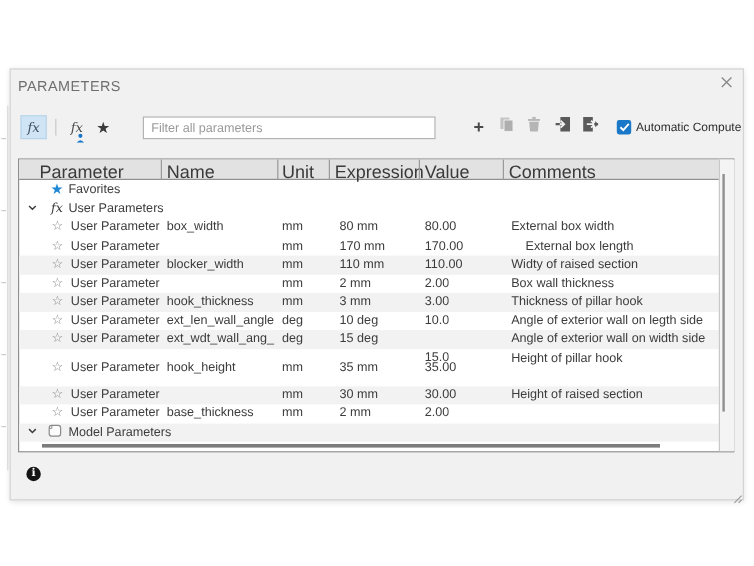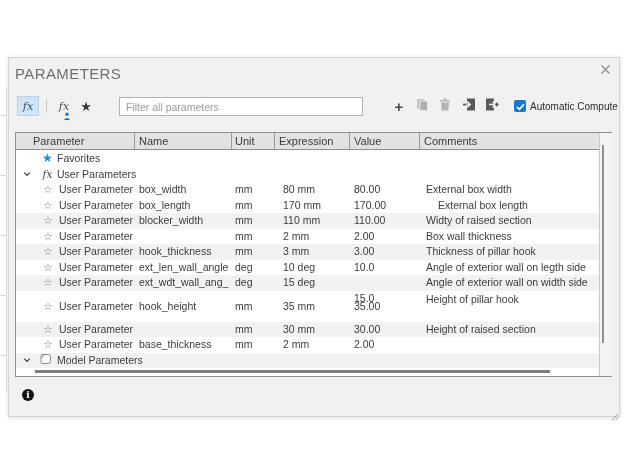--- a/index.html
+++ b/index.html
@@ -7,21 +7,21 @@
               font-family:"Liberation Sans", sans-serif; -webkit-font-smoothing:antialiased; }
   .abs { position:absolute; }
 
   
   #ruler-line { left:6px; top:88px; width:1px; height:304px; background:#dedede; }
   .ruler-tick { width:4px; height:1px; background:#cccccc; left:1px; }
 
   
   #dialog { left:8px; top:57px; width:612px; height:360px; background:#f1f1f1;
             border:1px solid #d4d4d4; box-shadow:0 1px 5px rgba(0,0,0,0.12); }
-  #dlg-title { left:6px; top:7px; font-size:15px; letter-spacing:0.4px; color:#6f6f6f; }
+  #dlg-title { left:6px; top:7px; font-size:12px; letter-spacing:0.4px; color:#6f6f6f; }
   #close-btn { left:588px; top:4px; width:16px; height:16px; cursor:pointer; }
 
   
   .tb { top:38px; height:20px; display:flex; align-items:center; justify-content:center; }
   #fx-filter-btn { left:8px; width:22px; height:20px; background:#cfe4f4; border:1px solid #b9d4e9; }
   .fx-glyph { font-family:"DejaVu Serif", serif; font-style:italic; font-size:11px; color:#3f4e5c; }
   #tb-sep { left:37px; top:41px; width:1px; height:14px; background:#c9c9c9; }
   #fxuser-btn { left:45px; width:20px; height:20px; position:absolute; }
   #fxuser-btn .fx-glyph { color:#4a4a4a; }
   #person-badge { left:9px; top:10px; }
@@ -36,21 +36,21 @@
   #delete-btn { left:427px; }
   #import-btn { left:451px; }
   #export-btn { left:474px; }
   #autocompute-box { left:505px; top:42px; width:12px; height:12px; background:#1a78c8;
                      border-radius:2px; display:flex; align-items:center; justify-content:center; }
   #autocompute-label { left:521px; top:43px; font-size:10px; color:#2e2e2e; }
 
   
   #table { left:6px; top:74px; width:597px; height:245px; background:#ffffff; border:1px solid #8f8f8f; }
   #thead { left:0; top:0; width:595px; height:17px; background:#e2e2e2; border-bottom:1px solid #8f8f8f; }
-  .hcell { top:2px; font-size:11px; color:#3a3a3a; }
+  .hcell { top:2px; font-size:15px; color:#3a3a3a; }
   .hsep  { top:0; width:1px; height:17px; background:#9a9a9a; }
   #sort-caret { left:62px; top:-7px; }
   #tbody { left:0; top:18px; width:583px; height:217px; }
   .trow { position:absolute; left:0; width:583px; }
   .trow.shaded { background:#f2f2f2; }
   .cell { position:absolute; font-size:10.5px; color:#3c3c3c; white-space:nowrap; overflow:hidden; }
   .c-chevron { left:7px; }
   .c-gicon   { left:24px; width:15px; text-align:center; }
   .c-glabel  { left:41px; }
   .c-star    { left:27px; font-size:11px; color:#8a8a8a; }
@@ -202,21 +202,20 @@
           <div class="cell c-param" style="line-height: 15.5px;">User Parameter</div>
           <div class="cell c-name" style="line-height: 15.5px;">box_width</div>
           <div class="cell c-unit" style="line-height: 15.5px;">mm</div>
           <div class="cell c-expr" style="line-height: 15.5px; text-align: center;">80 mm</div>
           <div class="cell c-value" style="line-height: 15.5px;">80.00</div>
           <div class="cell c-comment" style="line-height: 15.5px;">External box width</div>
         </div>
         <div class="trow" style="top: 46.5px; height: 15.5px;">
           <div class="cell c-star" style="line-height: 15.5px;">☆</div>
           <div class="cell c-param" style="line-height: 15.5px;">User Parameter</div>
-          <div class="cell c-name" style="line-height: 15.5px;">box_length</div>
           <div class="cell c-unit" style="line-height: 15.5px;">mm</div>
           <div class="cell c-expr" style="line-height: 15.5px;">170 mm</div>
           <div class="cell c-value" style="line-height: 15.5px;">170.00</div>
           <div class="cell c-comment" style="line-height: 15.5px; margin-left: 12px;">External box length</div>
         </div>
         <div class="trow shaded" style="top: 62px; height: 15.5px;">
           <div class="cell c-star" style="line-height: 15.5px;">☆</div>
           <div class="cell c-param" style="line-height: 15.5px;">User Parameter</div>
           <div class="cell c-name" style="line-height: 15.5px;">blocker_width</div>
           <div class="cell c-unit" style="line-height: 15.5px;">mm</div>

